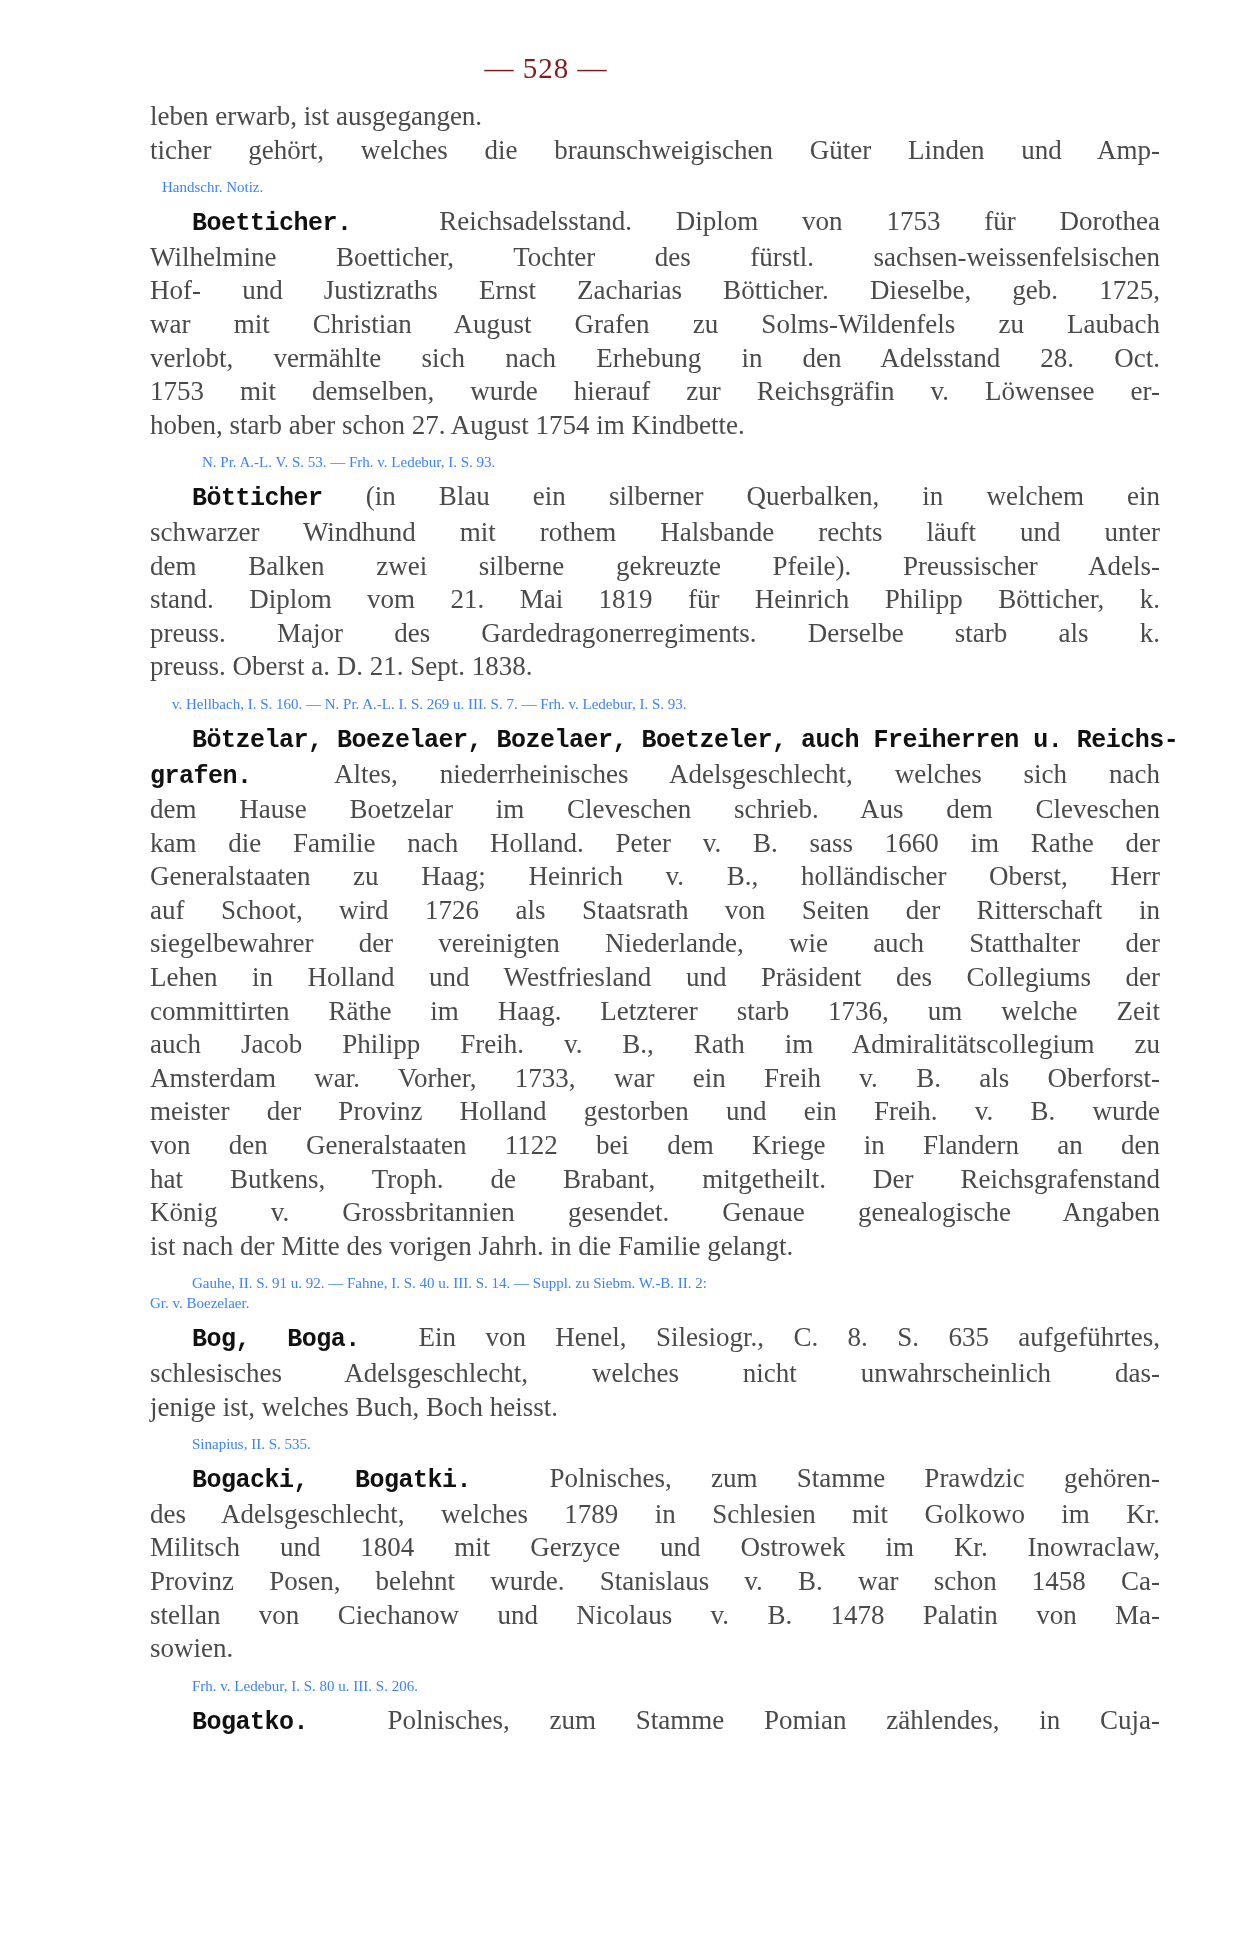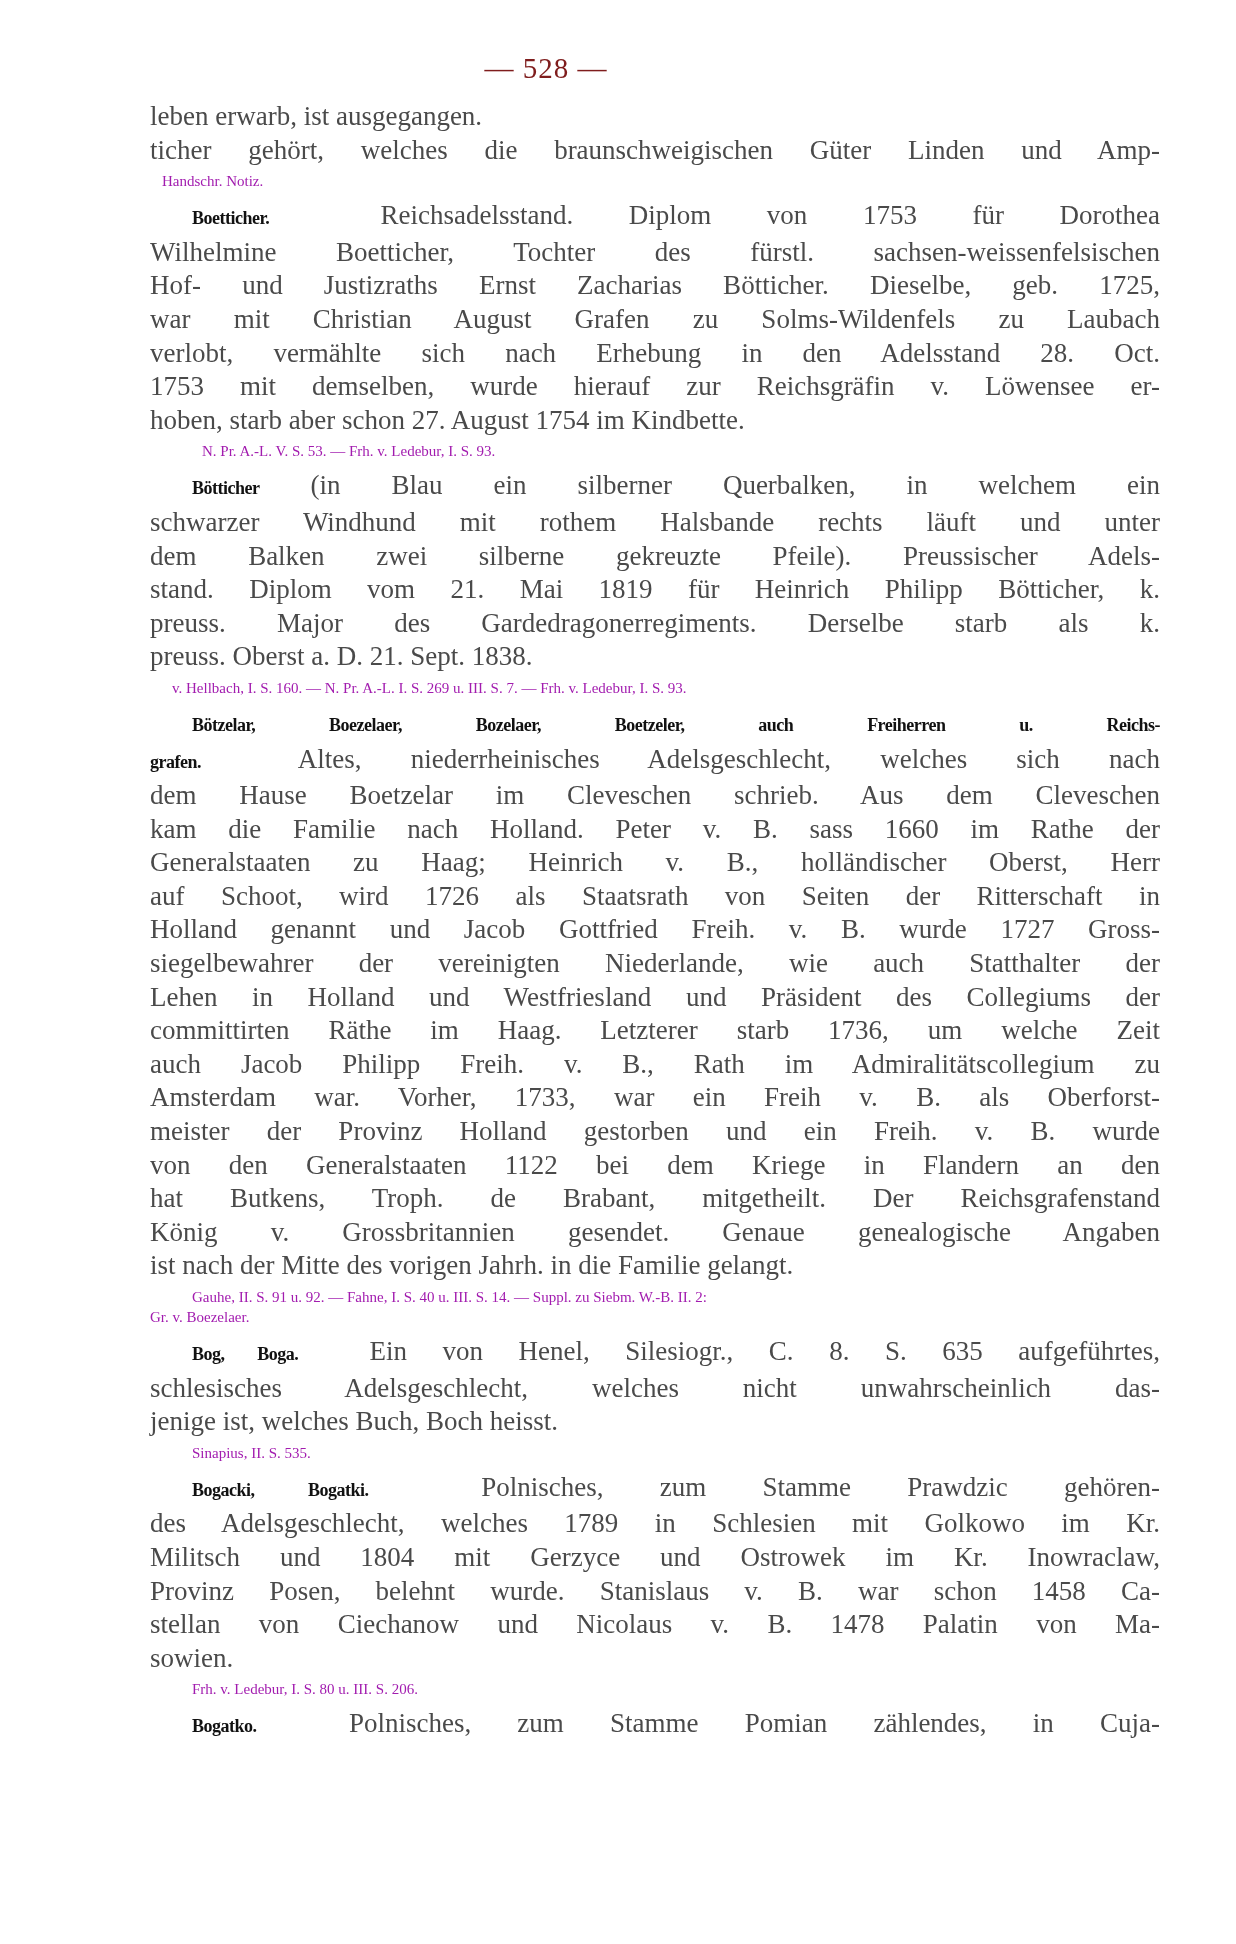--- a/index.html
+++ b/index.html
@@ -3,23 +3,23 @@
 <meta charset="utf-8">
 <style>
   html, body { margin: 0; padding: 0; background: #ffffff; }
   body { width: 1236px; height: 1944px; position: relative; overflow: hidden;
          font-family: "Liberation Serif", "DejaVu Serif", serif; color: #3a3a3a; }
   .page-number { position: absolute; top: 52px; left: 0; width: 1092px; text-align: center;
                  font-size: 29px; color: #7f1d1d; letter-spacing: 1px; }
   .text-block { position: absolute; left: 150px; width: 1010px; }
   .para { font-size: 27px; line-height: 33.6px; text-align: justify; margin: 0;
           color: #4a4a4a; font-stretch: condensed; }
-  .head { font-weight: bold; color: #111; font-family: Liberation Serif, serif;
-          font-size: 18px; letter-spacing: -0.5px; }
-  .ref { font-size: 15px; line-height: 20px; color: #a21caf; margin: 4px 0 8px 0; padding-left: 52px; }
+  .head { font-weight: bold; color: #111; font-family: Liberation Mono, monospace;
+          font-size: 25px; letter-spacing: -0.5px; }
+  .ref { font-size: 15px; line-height: 20px; color: #3b82f6; margin: 10px 0 8px 0; padding-left: 52px; }
   .line { display: block; white-space: nowrap; text-align-last: justify; }
   .line.last { text-align-last: left; }
 </style>
 </head>
 <body>
 
 <div class="page-number">— 528 —</div>
 
 <div class="text-block" style="top:100px;">
 
@@ -50,21 +50,20 @@
   </p>
   <div class="ref" style="padding-left:22px;">v. Hellbach, I. S. 160. — N. Pr. A.-L. I. S. 269 u. III. S. 7. — Frh. v. Ledebur, I. S. 93.</div>
 
   <p class="para">
     <span class="line" style="padding-left:42px;"><span class="head">Bötzelar, Boezelaer, Bozelaer, Boetzeler, auch Freiherren u. Reichs-</span></span>
     <span class="line"><span class="head">grafen.</span>&nbsp; <span>Altes, niederrheinisches Adelsgeschlecht, welches sich nach</span></span>
     <span class="line">dem Hause Boetzelar im Cleveschen schrieb.  Aus dem Cleveschen</span>
     <span class="line">kam die Familie nach Holland.  Peter v. B. sass 1660 im Rathe der</span>
     <span class="line">Generalstaaten zu Haag; Heinrich v. B., holländischer Oberst, Herr</span>
     <span class="line">auf Schoot, wird 1726 als Staatsrath von Seiten der Ritterschaft in</span>
-    <span class="line">Holland genannt und Jacob Gottfried Freih. v. B. wurde 1727 Gross-</span>
     <span class="line">siegelbewahrer der vereinigten Niederlande, wie auch Statthalter der</span>
     <span class="line">Lehen in Holland und Westfriesland und Präsident des Collegiums der</span>
     <span class="line">committirten Räthe im Haag.  Letzterer starb 1736, um welche Zeit</span>
     <span class="line">auch Jacob Philipp Freih. v. B., Rath im Admiralitätscollegium zu</span>
     <span class="line">Amsterdam war.  Vorher, 1733, war ein Freih v. B. als Oberforst-</span>
     <span class="line">meister der Provinz Holland gestorben und ein Freih. v. B. wurde</span>
     <span class="line">von den Generalstaaten 1122 bei dem Kriege in Flandern an den</span>
     <span class="line">hat Butkens, Troph. de Brabant, mitgetheilt.  Der Reichsgrafenstand</span>
     <span class="line">König v. Grossbritannien gesendet.  Genaue genealogische Angaben</span>
     <span class="line last">ist nach der Mitte des vorigen Jahrh. in die Familie gelangt.</span>

